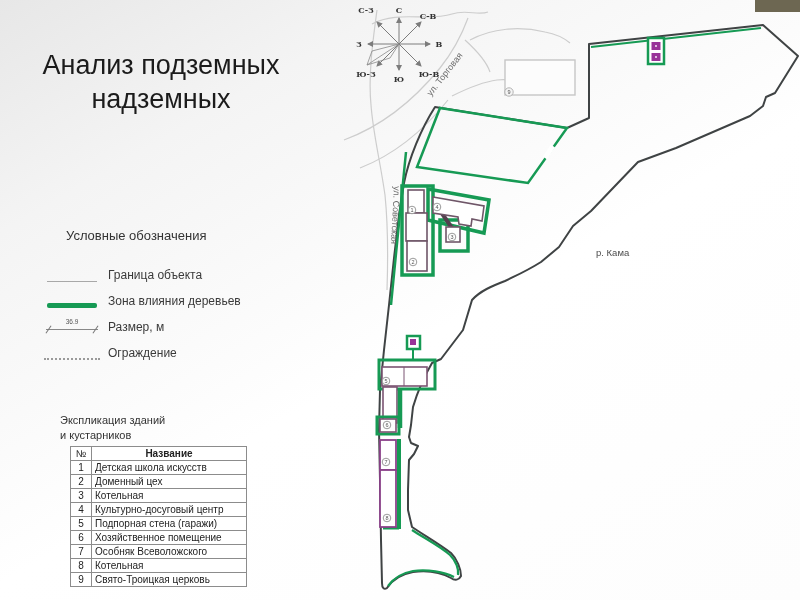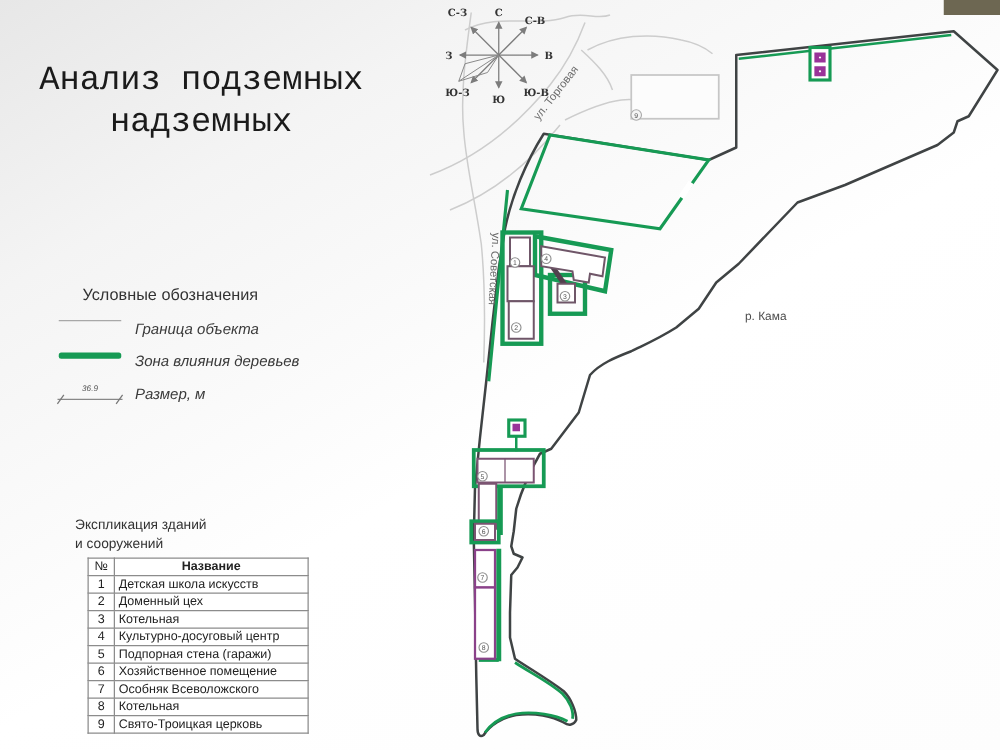--- a/index.html
+++ b/index.html
@@ -4,26 +4,26 @@
 <style>
   html,body{margin:0;padding:0;background:#888;}
   .slide{
     position:relative;width:800px;height:600px;overflow:hidden;
     background:linear-gradient(150deg,#e7e7e7 0%,#f4f4f4 22%,#ffffff 55%,#fdfdfd 100%);
     font-family:"Liberation Sans","DejaVu Sans",sans-serif;
   }
   .accent-bar{position:absolute;top:0;left:755px;width:45px;height:12px;background:#6d6752;}
   .title{
     position:absolute;left:16px;top:48px;width:290px;text-align:center;
-    font-family:Liberation Mono, monospace;
+    font-family:Liberation Sans, sans-serif;
     font-size:27px;line-height:34px;color:#1b1b1b;
   }
   .legend{position:absolute;left:40px;top:228px;width:270px;}
   .legend-header{font-size:13px;color:#333;margin-left:26px;margin-bottom:13px;}
-  .legend-item{display:flex;align-items:flex-start;height:26px;font-style:italic;}
+  .legend-item{display:flex;align-items:flex-end;height:26px;}
   .swatch-box{width:64px;display:flex;justify-content:center;align-items:center;flex:none;}
   .legend-label{font-size:12px;color:#3a3a3a;margin-left:4px;white-space:nowrap;}
   .sw-boundary{width:50px;height:0;border-top:1.5px solid #a8a8a8;}
   .sw-trees{width:50px;height:5px;background:#169a54;border-radius:2px;}
   .sw-shrubs{width:50px;height:5px;background:#993399;border-radius:2px;}
   .sw-pipe{position:relative;width:56px;height:16px;}
   .sw-pipe .pl{position:absolute;left:0;width:100%;height:0;border-top:1px solid #8a8a8a;}
   .sw-pipe .pl.t{top:4px;}  .sw-pipe .pl.b{top:11px;}
   .sw-pipe .pc{position:absolute;left:22px;top:2px;width:11px;height:11px;border:1px solid #8a8a8a;
     border-radius:50%;background:#fff;font-size:7px;color:#666;display:flex;align-items:center;justify-content:center;}
@@ -80,25 +80,31 @@
       <span class="swatch-box">
         <span class="sw-dim">
           <span class="dv">36.9</span>
           <span class="dl"></span>
             <span class="tick l"></span>
             <span class="tick r"></span>
         </span>
       </span>
       <span class="legend-label">Размер, м</span>
     </div>
+    <div class="legend-item">
+      <span class="swatch-box">
+          <span class="sw-fence"></span>
+        </span>
+      <span class="legend-label">Ограждение</span>
+    </div>
   </div>
 
   <div class="explication-header">
     <div>Экспликация зданий</div>
-    <div>и сооружений</div>
+    <div>и кустарников</div>
   </div>
 
   <table class="expl">
     <tbody>
         <tr>
       <th>№</th>
       <th style="width:148px;font-weight:bold;">Название</th>
     </tr>
     <tr>
           <td class="num">1</td>

